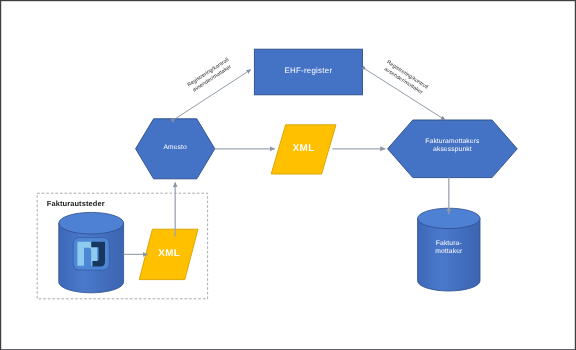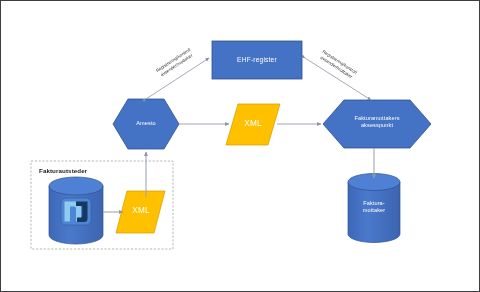--- a/index.html
+++ b/index.html
@@ -51,20 +51,21 @@
     font-size: 6.2px;
     font-weight: bold;
     color: #1a1a1a;
     letter-spacing: 0.1px;
   }
   .xml-text {
     position: absolute;
     color: #ffffff;
     font-size: 8.2px;
     letter-spacing: 0.3px;
+    font-weight: bold;
   }
   .ehf-text {
     position: absolute;
     color: #ffffff;
     font-size: 6.6px;
     letter-spacing: 0.2px;
   }
 </style>
 </head>
 <body>

